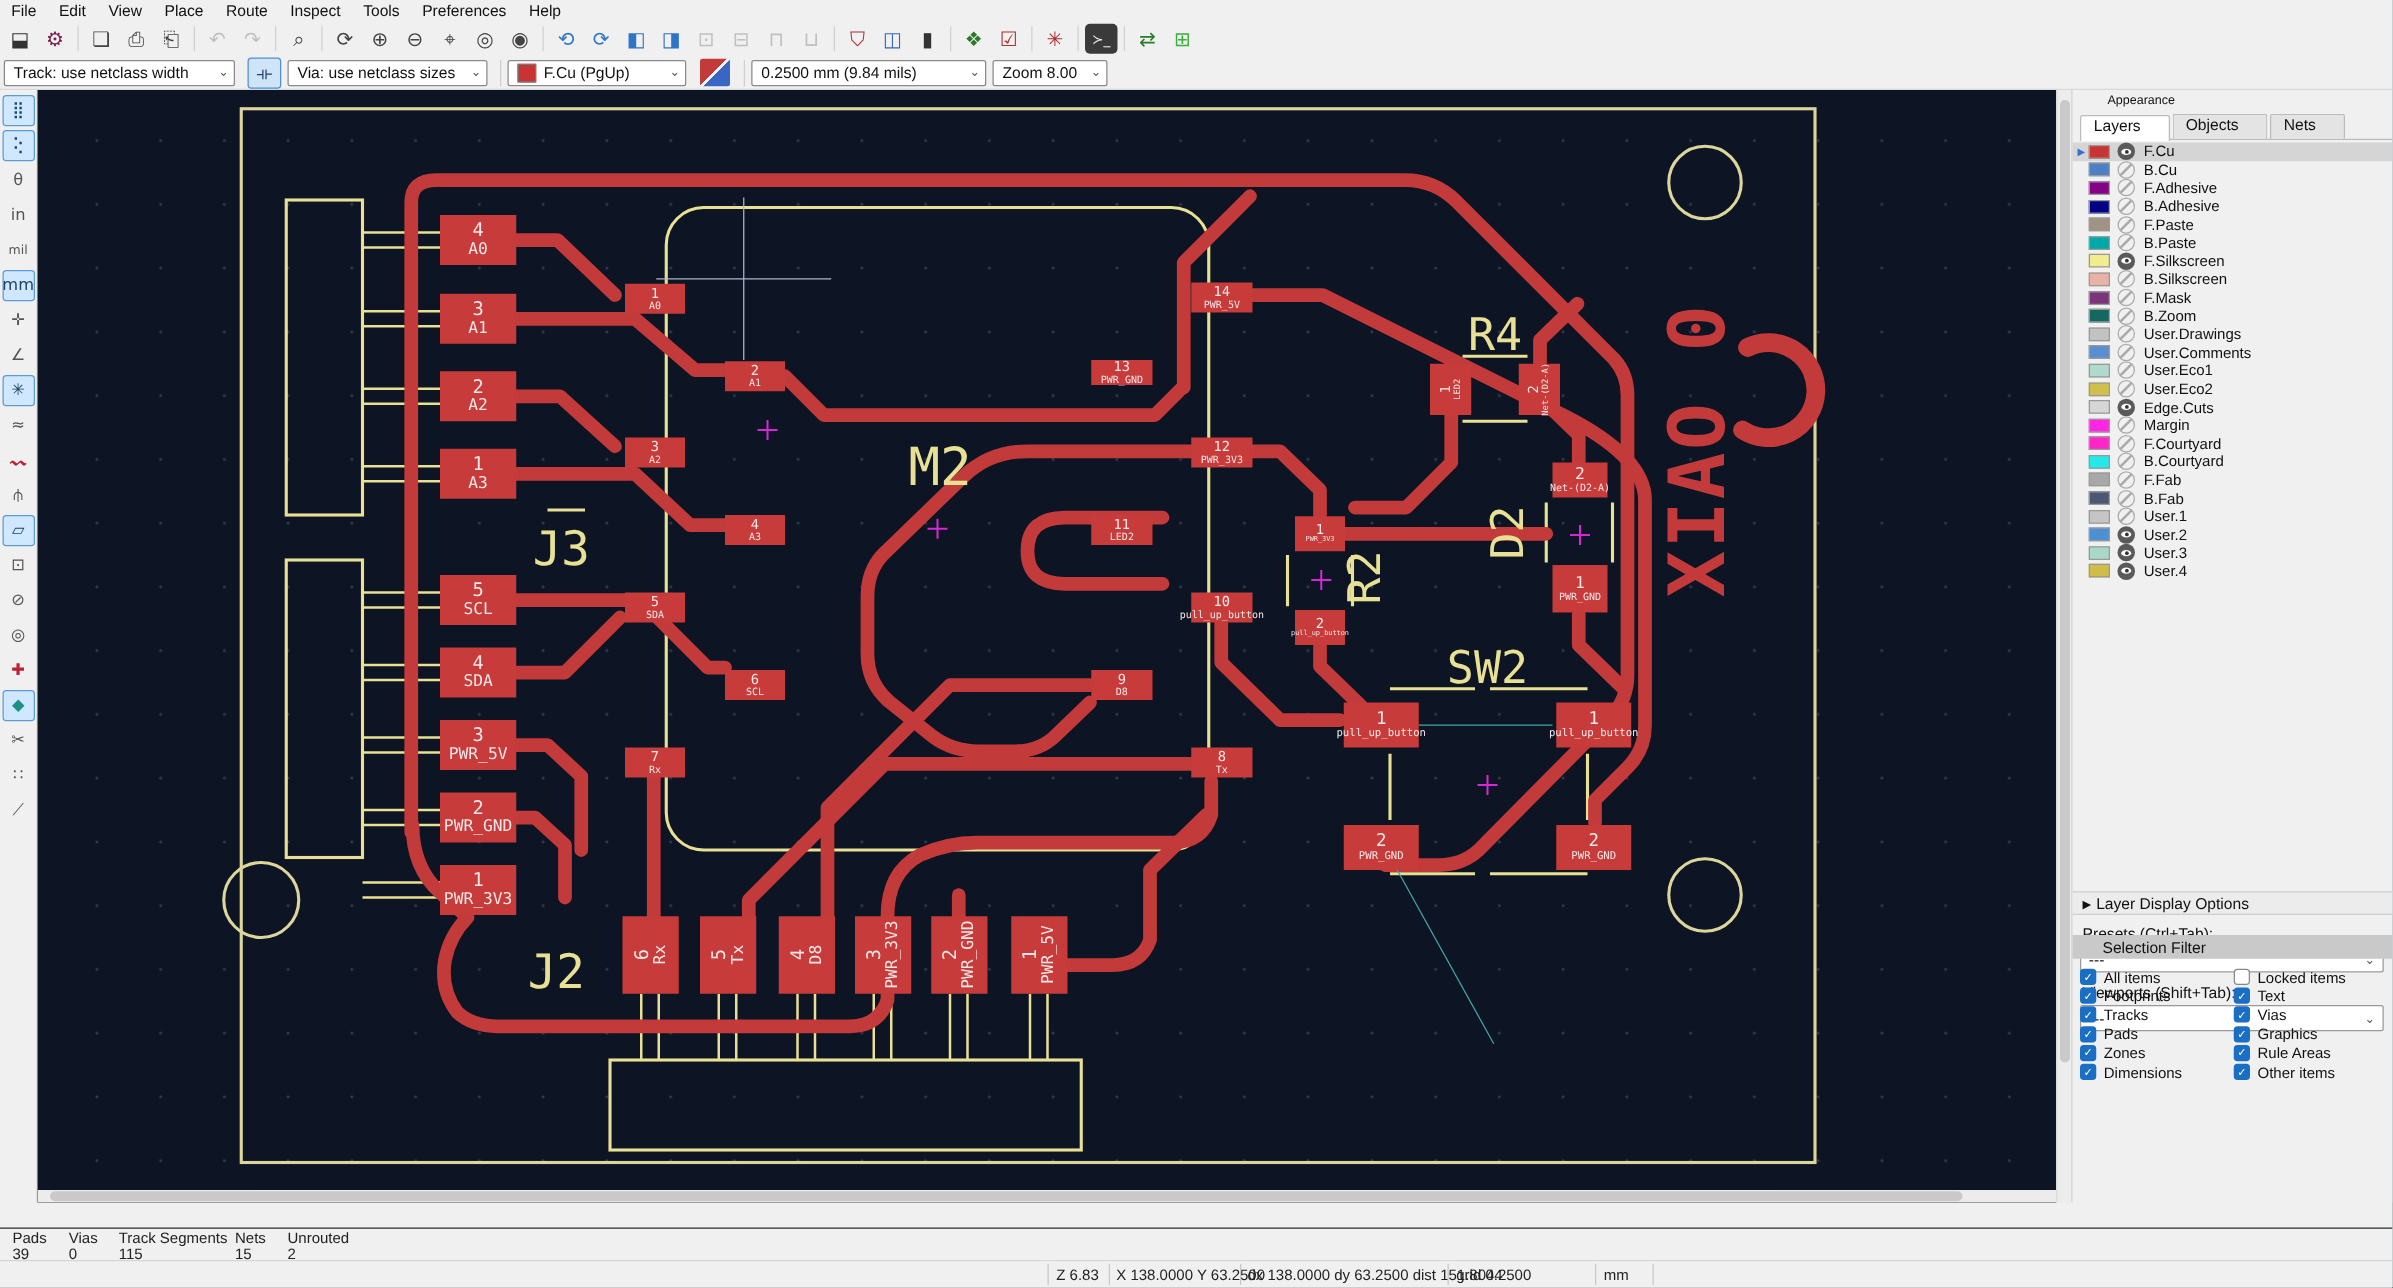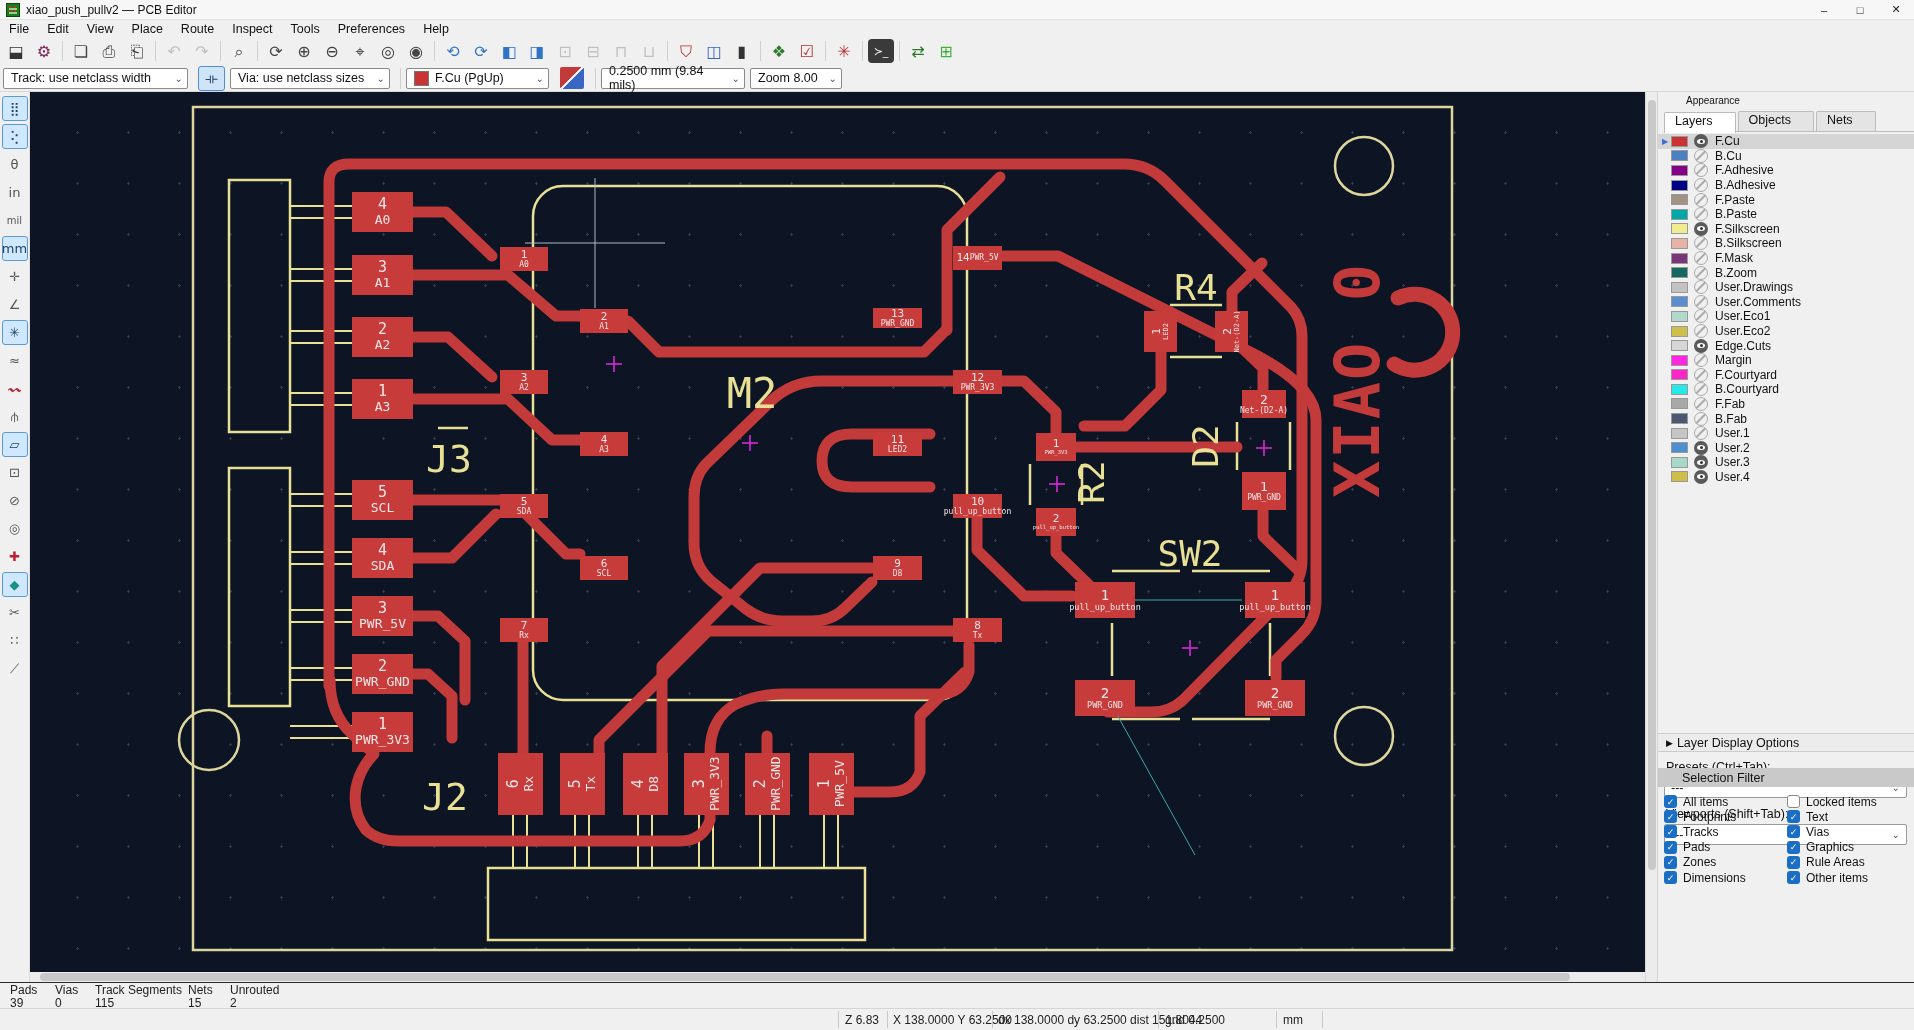--- a/index.html
+++ b/index.html
@@ -106,29 +106,20 @@
   .s1col{position:absolute;top:1px;font-size:12px;color:#222;line-height:12px;}
   .s1col .lab{display:block;} .s1col .val{display:block;margin-top:1px;}
   #status2{position:absolute;left:0;top:1008px;width:1914px;height:22px;background:#f0f0f0;
     border-top:1px solid #d5d5d5;box-sizing:border-box;font-size:12px;color:#222;}
   .s2item{position:absolute;top:4px;} .s2div{position:absolute;top:2px;width:1px;height:17px;background:#c8c8c8;}
 </style>
 </head>
 <body>
 
 <div id="app">
-  <div id="titlebar">
-    <span id="appicon"></span>
-    <span>xiao_push_pullv2 — PCB Editor</span>
-    <div id="wincontrols">
-      <span class="winbtn">–</span>
-      <span class="winbtn">□</span>
-      <span class="winbtn">✕</span>
-    </div>
-  </div>
   <div id="menubar">
       <div class="menuitem">File</div>
       <div class="menuitem">Edit</div>
       <div class="menuitem">View</div>
       <div class="menuitem">Place</div>
       <div class="menuitem">Route</div>
       <div class="menuitem">Inspect</div>
       <div class="menuitem">Tools</div>
       <div class="menuitem">Preferences</div>
       <div class="menuitem">Help</div>
@@ -187,21 +178,21 @@
         <span class="chev">⌄</span>
       </div>
     <div class="tsep2"></div>
     <div class="combo" style="width:143px">
       <span class="swatch"></span>
       <span>F.Cu (PgUp)</span>
         <span class="chev">⌄</span>
       </div>
     <div class="diagbtn"></div>
     <div class="tsep2"></div>
-    <div class="combo" style="width:144px">
+    <div class="combo" style="width:188px">
       <span>0.2500 mm (9.84 mils)</span>
         <span class="chev">⌄</span>
       </div>
     <div class="combo" style="width:92px">
       <span>Zoom 8.00</span>
         <span class="chev">⌄</span>
       </div>
   </div>
   <div id="main">
     <div id="lefttools">
@@ -424,21 +415,21 @@
               <span class="net">SCL</span>
             </div>
           </div>
           <div class="pad mid" style="left: 470px; top: 526px; width: 48px; height: 24px;">
             <div style="display: flex; flex-direction: column; align-items: center;">
               <span class="n">7</span>
               <span class="net">Rx</span>
             </div>
           </div>
           <div class="pad mid" style="left: 923px; top: 154px; width: 49px; height: 24px;">
-            <div style="display: flex; flex-direction: row; align-items: center;">
+            <div style="display: flex; flex-direction: column; align-items: center;">
               <span class="n">14</span>
               <span class="net">PWR_5V</span>
             </div>
           </div>
           <div class="pad mid" style="left: 843px; top: 216px; width: 49px; height: 20px;">
             <div style="display: flex; flex-direction: column; align-items: center;">
               <span class="n">13</span>
               <span class="net">PWR_GND</span>
             </div>
           </div>

